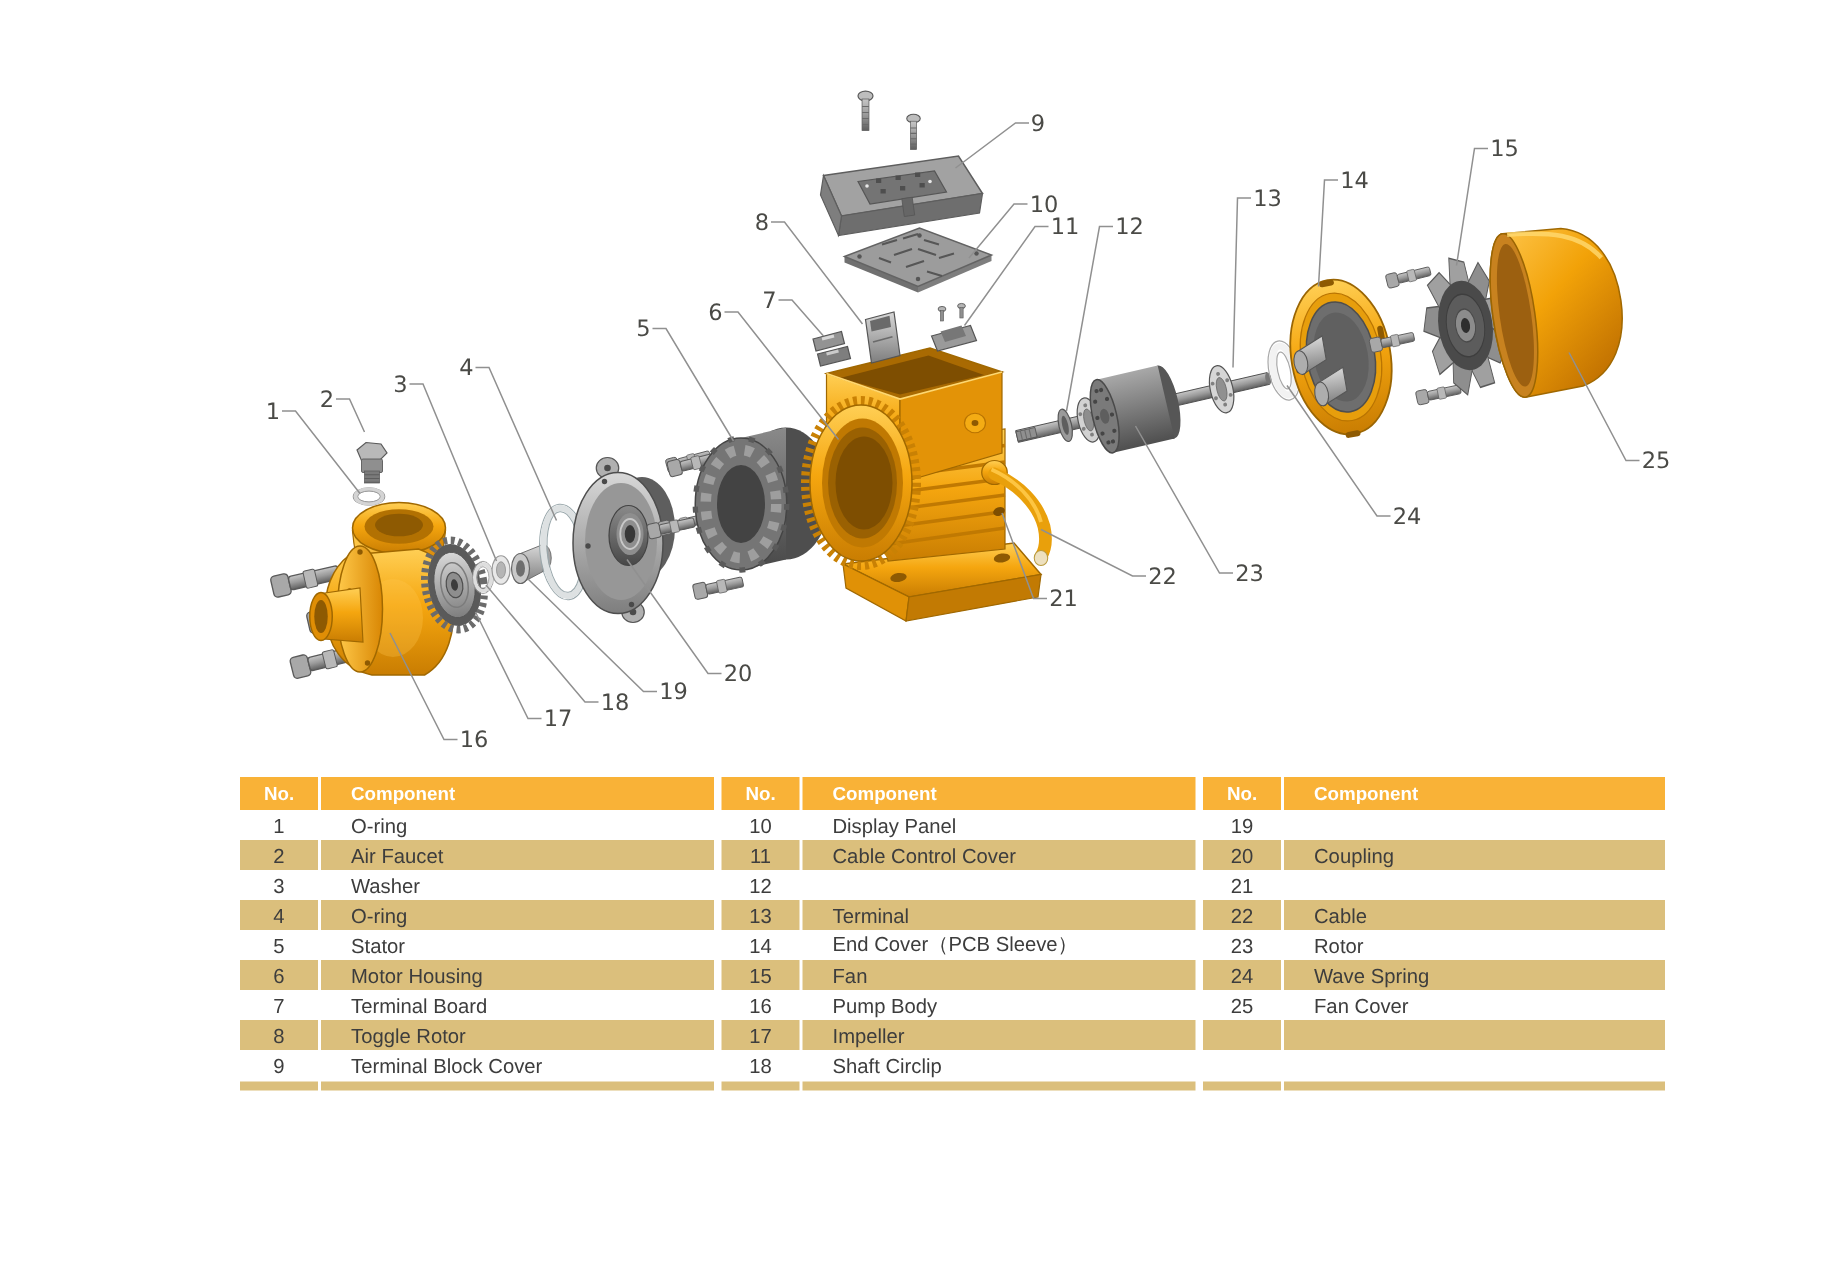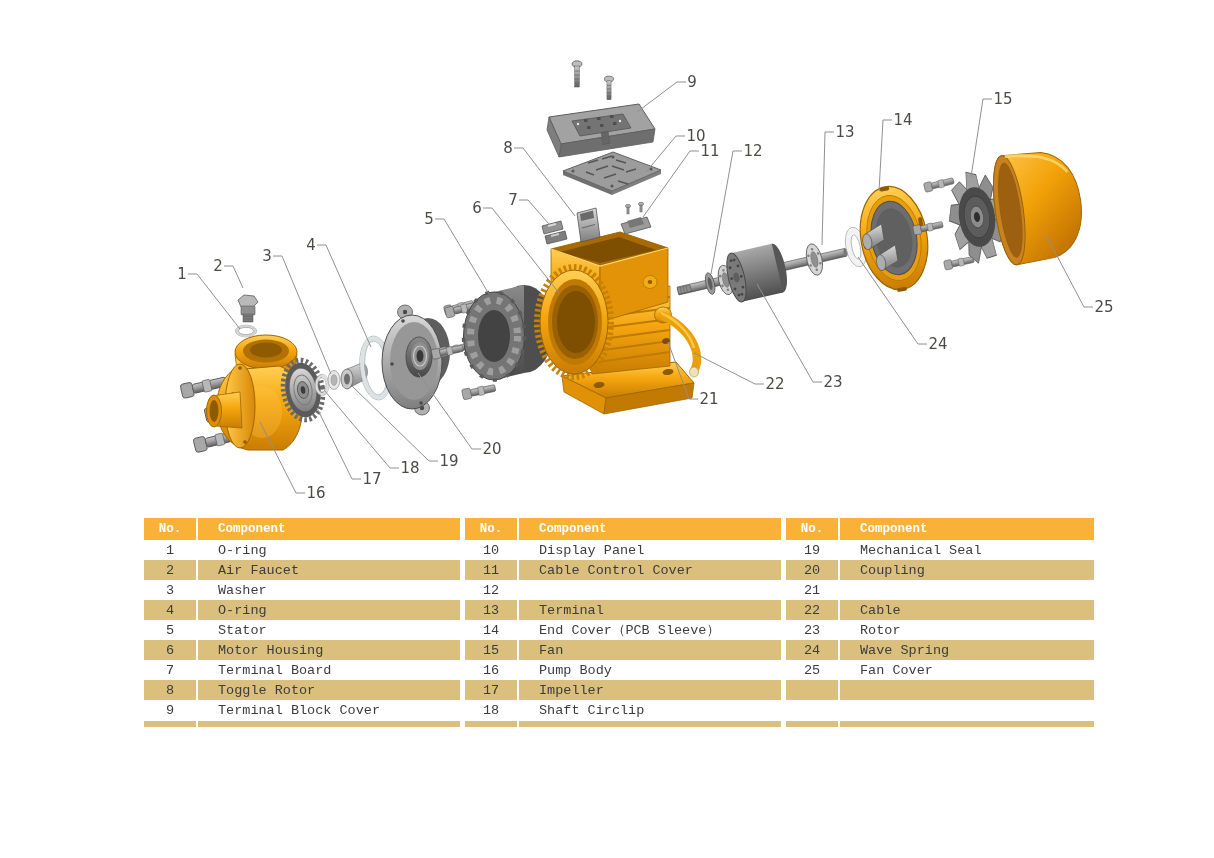--- a/index.html
+++ b/index.html
@@ -7,21 +7,21 @@
   body{
     width:1214px;height:858px;position:relative;background:#ffffff;
     font-family:"Liberation Sans", sans-serif;overflow:hidden;
   }
   #diagram{position:absolute;left:0;top:0;}
   .callout-num{
     font-family:"DejaVu Sans", sans-serif;
     font-size:15px;
     fill:var(--callout-text,#4a4a46);
   }
-  #parts-table{position:absolute;left:144px;top:518px;width:950px;height:212px;font-family:Liberation Mono, monospace;}
+  #parts-table{position:absolute;left:160px;top:518px;width:950px;height:212px;}
   .tgroup{position:absolute;top:0;}
   .g0{left:0;width:316px;}
   .g1{left:321px;width:316px;}
   .g2{left:642px;width:308px;}
   .thead{display:flex;gap:2px;height:22px;}
   .th{background:var(--header-bg,#f9b237);color:var(--header-text,#fff);
       font-size:12.5px;font-weight:bold;display:flex;align-items:center;}
   .th.no{width:52px;justify-content:center;}
   .th.comp{flex:1;padding-left:20px;}
   .trow{display:flex;gap:2px;height:20px;}
@@ -526,21 +526,20 @@
       </div>
   </div>
   <div class="tgroup g2">
     <div class="thead">
       <div class="th no">No.</div>
       <div class="th comp">Component</div>
     </div>
     <div class="tbody">
         <div class="trow">
           <div class="cell no">19</div>
-          <div class="cell comp">Mechanical Seal</div>
         </div>
         <div class="trow alt">
           <div class="cell no">20</div>
           <div class="cell comp">Coupling</div>
         </div>
         <div class="trow">
           <div class="cell no">21</div>
         </div>
         <div class="trow alt">
           <div class="cell no">22</div>

